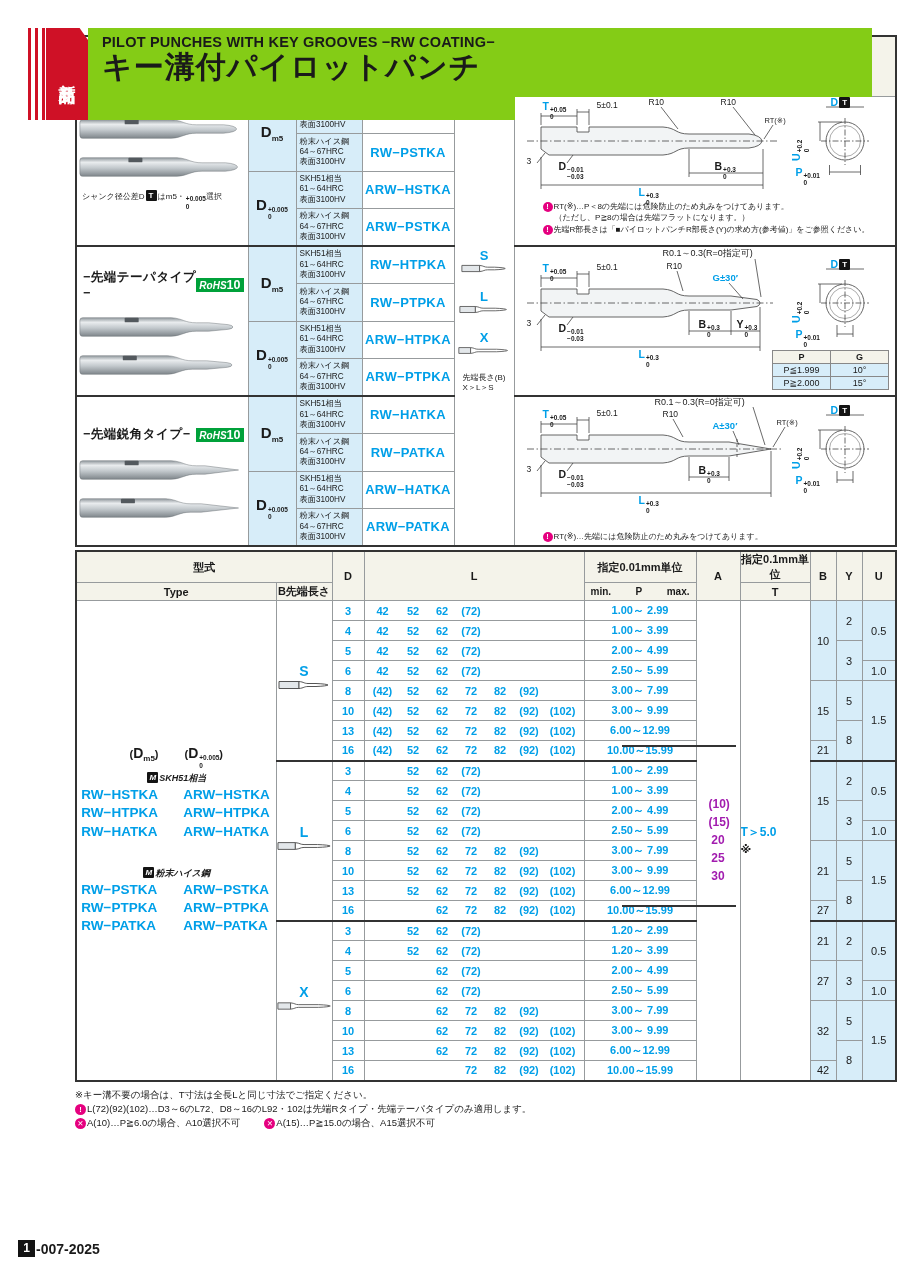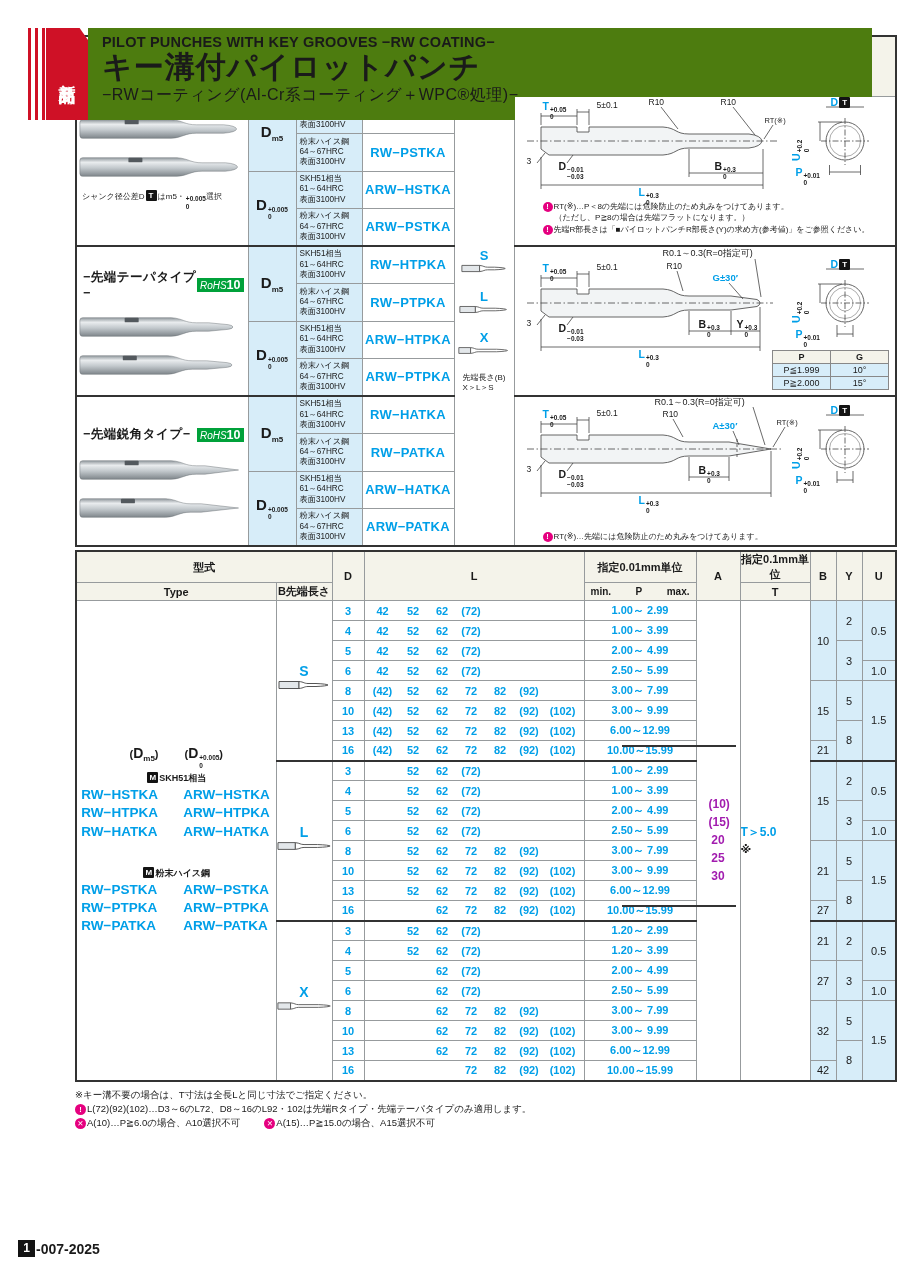--- a/index.html
+++ b/index.html
@@ -6,21 +6,21 @@
   html,body { width:900px; background:#fff; font-family:"Liberation Sans","DejaVu Sans",sans-serif; color:#1a1a1a; }
   .page { position:relative; width:900px; height:1271px; overflow:hidden; background:#fff; }
 
   
   .hdr { position:absolute; left:28px; top:28px; width:844px; height:92px; display:flex; }
   .badge-wrap { display:flex; height:92px; }
   .badge-stripes { width:18px; height:92px; background:repeating-linear-gradient(90deg,#cf1126 0 3.5px,#fff 3.5px 7px); }
   .badge { width:42px; height:92px; background:#cf1126; color:#fff; font-weight:bold; font-size:17px;
            writing-mode:vertical-rl; text-orientation:upright; display:flex; align-items:center; justify-content:center;
            letter-spacing:2px; clip-path:polygon(0 0,80% 0,100% 13%,100% 100%,0 100%); }
-  .band { flex:1; background:#4d7c0f; padding:6px 0 0 14px; }
+  .band { flex:1; background:#84cc16; padding:6px 0 0 14px; }
   .t-en { font-size:14.5px; font-weight:bold; letter-spacing:.2px; }
   .t-ja { font-size:30px; font-weight:bold; letter-spacing:1px; line-height:1.15; }
   .t-sub { font-size:16px; letter-spacing:.5px; }
 
   
   table { border-collapse:collapse; table-layout:fixed; }
   .upper, .lower { margin-left:75px; width:820px; border:2px solid #333; }
   .upper th,.upper td,.lower th,.lower td { border:1px solid #979b9d; overflow:hidden; vertical-align:middle; }
   th.hd, .lower th { background:#f4f3ea; font-size:11px; font-weight:bold; text-align:center; }
   .lb { background:#d7edf9; }
@@ -30,21 +30,21 @@
   .tol { display:inline-flex; flex-direction:column; align-items:flex-start; font-size:6.5px; line-height:1.15;
          margin-left:1px; vertical-align:-2px; font-weight:bold; }
   .tol i { font-style:normal; }
   .secrow > td { border-top:2px solid #333 !important; }
 
   
   .upper { margin-top:35px; }
   .pcell { background:#fff; vertical-align:top; }
   .pc-head { display:flex; align-items:center; justify-content:space-between; padding:5px 4px 0 6px; }
   .ptitle { font-size:12.5px; font-weight:bold; letter-spacing:.5px; }
-  .rohs { background:#00a13a; color:#fff; font-weight:normal; padding:0 3px; font-size:10px; white-space:nowrap; }
+  .rohs { background:#00a13a; color:#fff; font-weight:bold; padding:0 3px; font-size:10px; white-space:nowrap; }
   .rohs b { font-size:12.5px; }
   .pimgs { display:flex; flex-direction:column; align-items:center; gap:12px; margin-top:22px; }
   .pnote { font-size:8px; padding:10px 2px 0 5px; white-space:nowrap; }
   .shk { text-align:center; }
   .shk b { font-size:15px; }
   .shk sub { font-size:8px; font-weight:bold; }
   .mat { font-size:8.2px; line-height:1.25; padding:2px 0 2px 3px; }
   .typ { color:#009fe8; font-weight:bold; font-size:13px; text-align:center; letter-spacing:.3px; background:#fff; }
   .bcol { background:#fff; vertical-align:middle; }
   .tipstack { display:flex; flex-direction:column; align-items:center; gap:9px; }
@@ -65,21 +65,21 @@
 
   
   .lowerwrap { position:relative; margin-top:3px; }
   .lower tr.bodyrow { height:20px; }
   .lower td { background:#fff; }
   .typecell { vertical-align:middle; }
   .tc-line1 { text-align:center; font-size:11px; font-weight:bold; margin-bottom:2px; }
   .tc-line1 b { font-size:14px; }
   .tc-line1 sub { font-size:8px; }
   .tc-sp { display:inline-block; width:26px; }
-  .tc-m { text-align:center; font-size:9px; font-weight:bold; margin:3px 0 1px; }
+  .tc-m { text-align:center; font-size:9px; font-weight:bold; margin:3px 0 1px;font-style:italic; }
   .tc-row { display:flex; justify-content:center; gap:14px; color:#009fe8; font-weight:bold; font-size:13.5px; line-height:1.35; }
   .tc-row span { min-width:88px; text-align:left; }
   .tipcell { text-align:center; }
   .tipcell b { display:block; font-size:14px; margin-bottom:-2px; }
   td.dcell { color:#009fe8; font-weight:bold; font-size:11px; text-align:center; }
   .lv { display:flex; padding-left:2px; }
   .lv span { display:inline-block; width:29px; text-align:center; color:#009fe8; font-weight:bold; font-size:11px; }
   .lv span:first-child { width:32px; }
   .lv span:last-child { width:38px; }
   td.pcell2 { color:#009fe8; font-weight:bold; font-size:11px; text-align:center; }
@@ -119,21 +119,20 @@
   </svg>
 
   <div class="hdr">
     <div class="badge-wrap">
       <div class="badge-stripes"></div>
       <div class="badge">新商品</div>
     </div>
     <div class="band">
       <div class="t-en">PILOT PUNCHES WITH KEY GROOVES −RW COATING−</div>
       <div class="t-ja">キー溝付パイロットパンチ</div>
-      <div class="t-sub">−RWコーティング(Al-Cr系コーティング＋WPC®処理)−</div>
     </div>
   </div>
 
   <table class="upper">
     <colgroup>
         <col style="width:172px">
         <col style="width:48px">
         <col style="width:66px">
         <col style="width:92px">
         <col style="width:60px">

